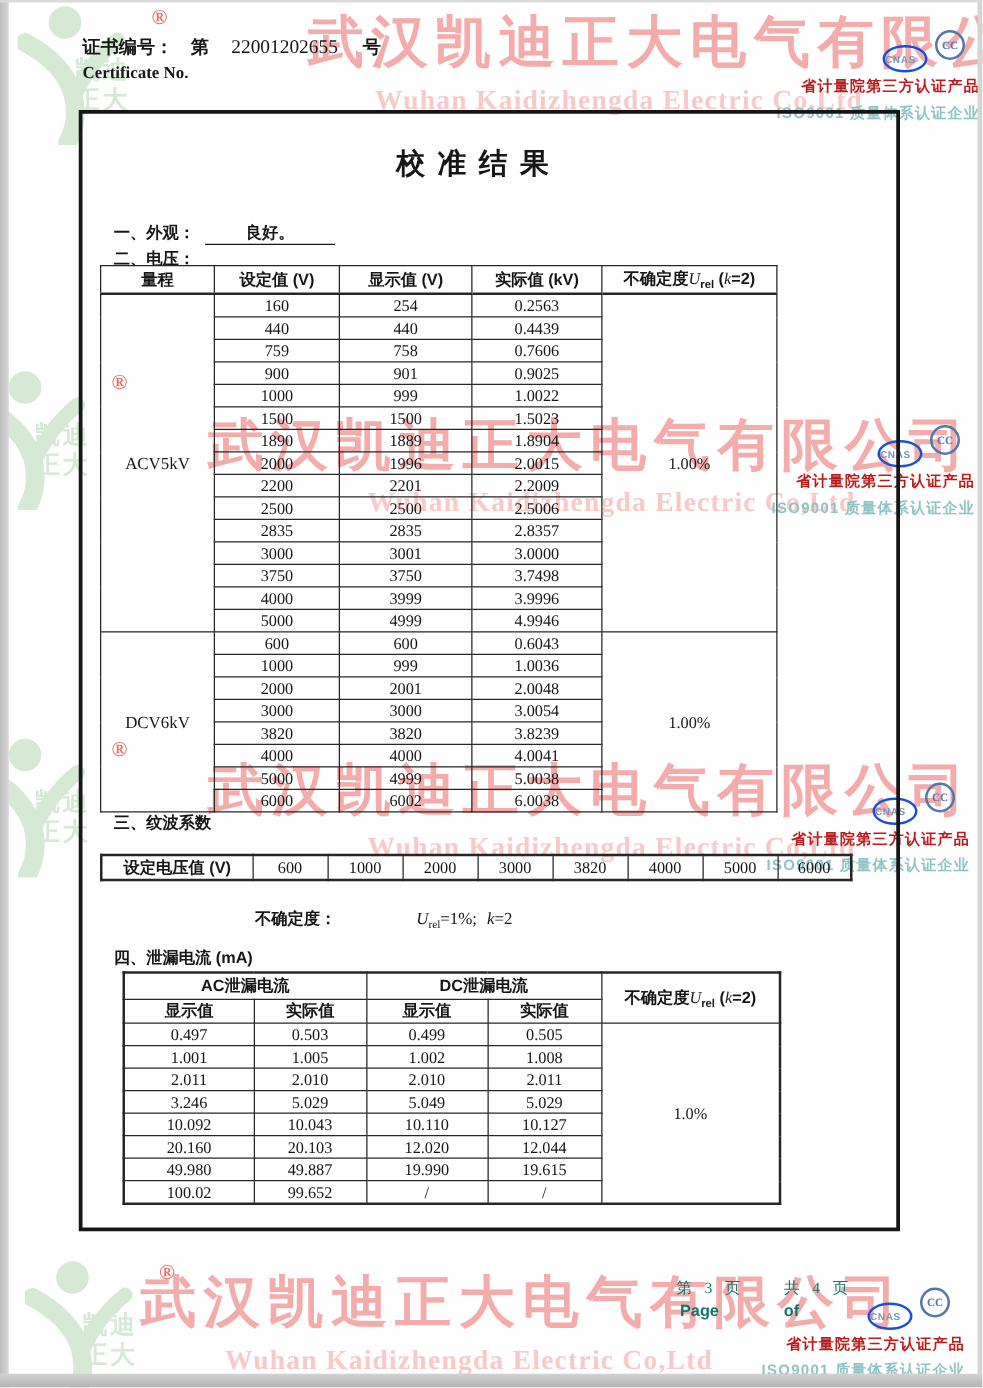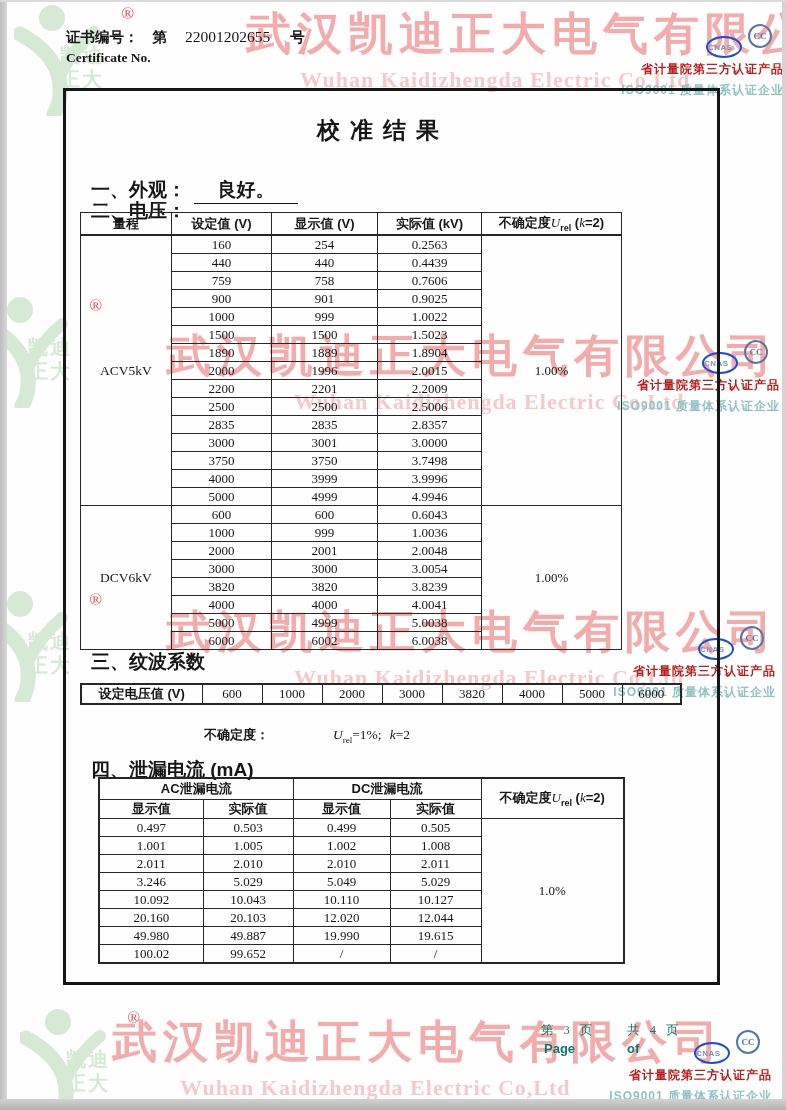--- a/index.html
+++ b/index.html
@@ -53,21 +53,21 @@
   .cert-line .suf{margin-left:20px;}
   .cert-en{position:absolute;left:66px;top:50px;font-weight:700;font-size:13.5px;
            font-family:"Liberation Serif",serif;}
 
   .main-box{position:absolute;left:63px;top:88px;width:657px;height:897px;
             border:3px solid #161616;box-sizing:border-box;background:transparent;}
   .title-cn{position:absolute;left:0;right:17px;top:24px;text-align:center;
             font-weight:700;font-size:23px;letter-spacing:10px;}
   .title-en{position:absolute;left:0;right:0;top:54px;text-align:center;
             font-size:13.5px;font-family:"Liberation Serif",serif;}
-  .sec{position:absolute;font-weight:600;font-size:19px;white-space:nowrap;}
+  .sec{position:absolute;font-weight:600;font-size:13px;white-space:nowrap;}
   .sec1{left:25px;top:86px;} .sec2{left:25px;top:107px;}
   .sec3{left:25px;top:558px;} .sec4{left:25px;top:666px;}
   .appearance-value{display:inline-block;min-width:104px;text-align:center;
                     border-bottom:1.5px solid #161616;margin-left:8px;font-weight:600;}
 
   table{border-collapse:collapse;table-layout:fixed;background:transparent;position:absolute;}
   td,th{border:1px solid #262626;text-align:center;padding:0;overflow:hidden;}
   th{font-weight:600;font-size:13px;font-family:"Liberation Sans",sans-serif;}
   td{font-size:13px;font-family:"Liberation Serif",serif;}
 

